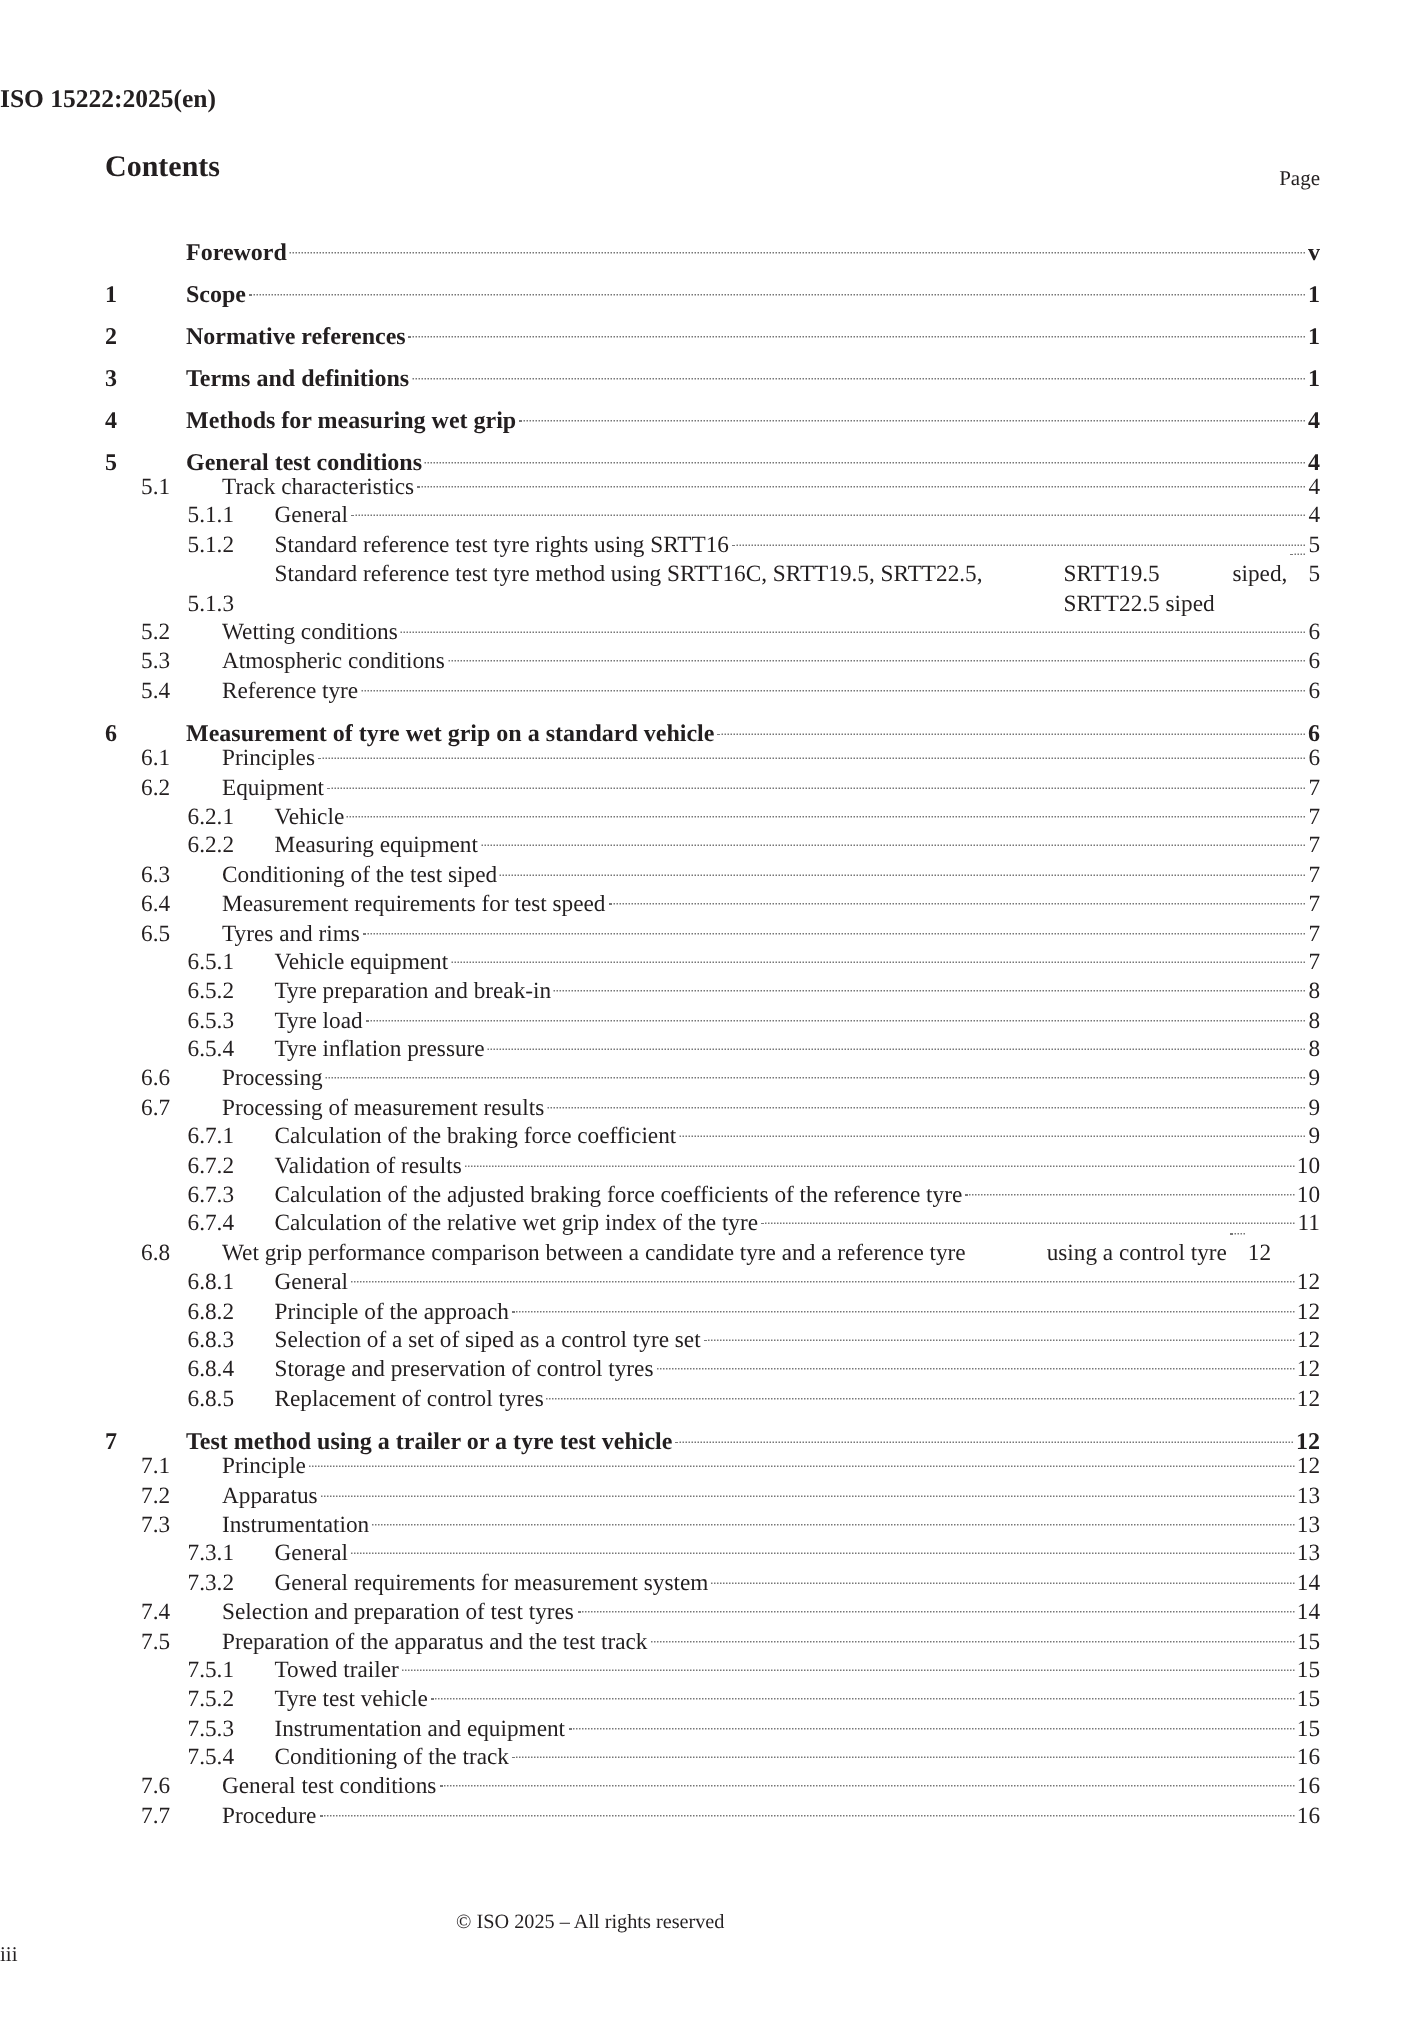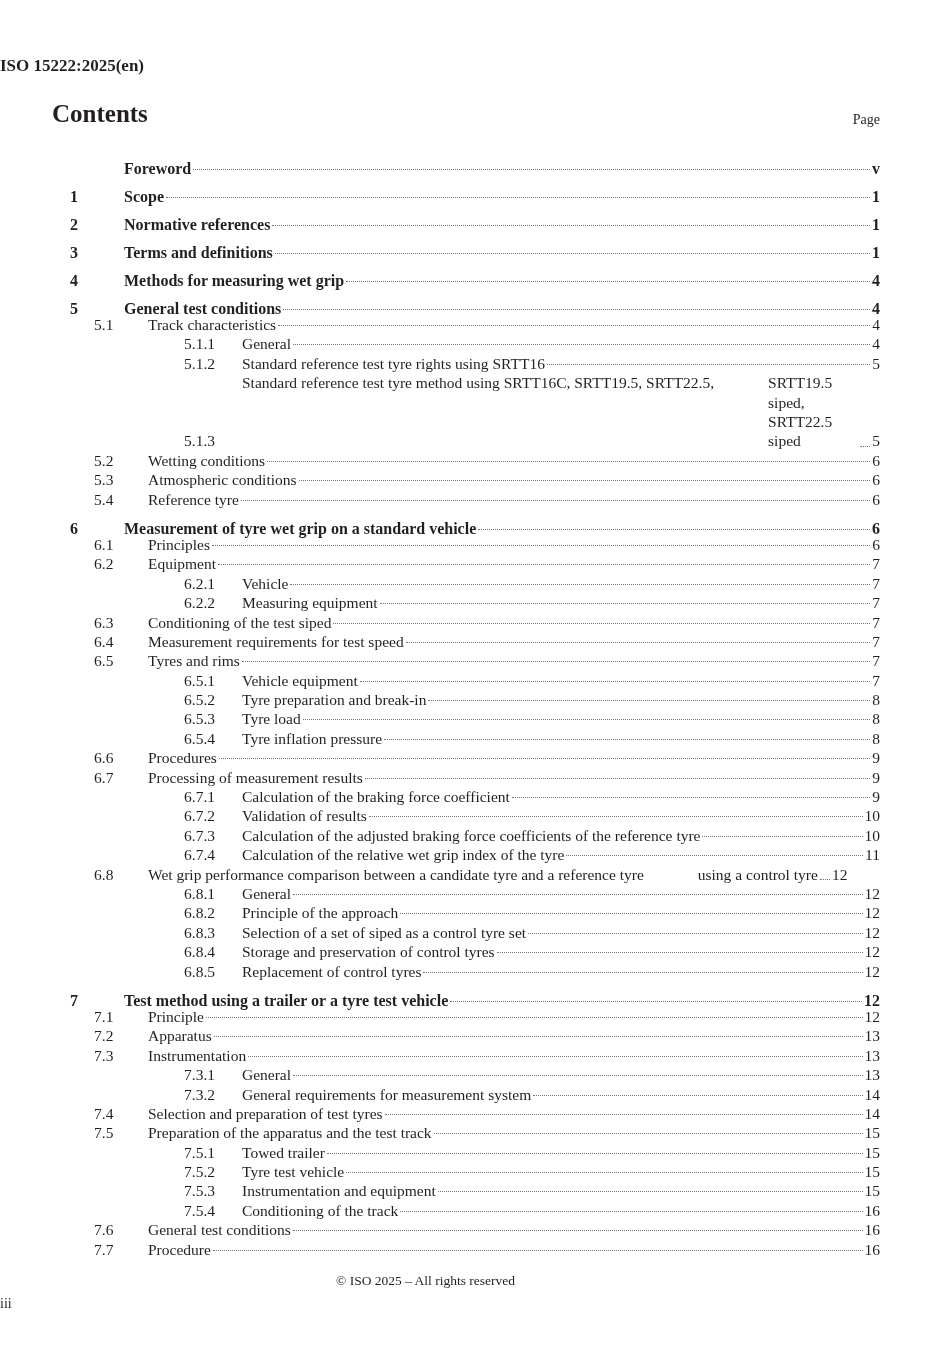--- a/index.html
+++ b/index.html
@@ -1,42 +1,42 @@
 <!DOCTYPE html>
 <html><head>
 <meta charset="utf-8">
 <style>
   html, body { margin: 0; padding: 0; background: #ffffff; }
   body { width: 950px; height: 1345px; position: relative; overflow: hidden;
          font-family: "DejaVu Serif", "Liberation Serif", serif; color: #231f20; }
   .doc-header { position: absolute; top: 56px; left: 0; width: 950px; 
                 font-size: 17px; font-weight: bold; font-family: "Liberation Serif", serif; }
-  .contents-title { position: absolute; top: 100px; left: 52px; font-size: 25px; font-weight: bold;
+  .contents-title { position: absolute; top: 100px; left: 70px; font-size: 20px; font-weight: bold;
                     font-family: "Liberation Serif", serif; }
   .page-label { position: absolute; top: 112px; right: 70px; font-size: 14px;
                 font-family: "Liberation Serif", serif; }
   .toc { position: absolute; top: 155px; left: 70px; width: 810px; }
   .toc-row { position: relative; display: flex; align-items: baseline; font-size: 15.5px;
              font-family: "Liberation Serif", serif; line-height: 19.4px; height: 19.4px; }
   .toc-row.l0 { font-weight: bold; height: 28px; line-height: 28px; font-size: 16px; }
   .toc-row.l1.first { margin-top: -8px; }
   .num { flex: 0 0 auto; }
   .l0 .num { width: 54px; }
   .l1 .num { width: 54px; margin-left: 24px; }
-  .l2 .num { width: 58px; margin-left: 114px; }
+  .l2 .num { width: 58px; margin-left: 55px; }
   .title { flex: 0 1 auto; white-space: nowrap; }
   .leader { flex: 1 1 auto; border-bottom: 1px dotted #777; margin: 0 2px; transform: translateY(-4px); min-width: 10px; }
   .pg { flex: 0 0 auto; text-align: right; }
   .toc-row.wrap { height: auto; align-items: flex-end; }
   .wrap .title { white-space: normal; flex: 0 1 auto; text-align: justify; line-height: 19.4px; }
   .wrap-box { display: flex; flex: 1 1 auto; }
   .wrap-line1 { white-space: nowrap; text-align: justify; text-align-last: justify; padding-right: 54px; }
-  .wrap-line2 { display: flex; align-items: flex-end; }
+  .wrap-line2 { display: flex; align-items: flex-start; }
   .footer-copy { position: absolute; top: 1273px; left: 0; width: 787px; text-align: center;
-                 font-size: 13.5px; font-family: "Liberation Serif", serif; padding-left: 32px; }
+                 font-size: 13.5px; font-family: "Liberation Serif", serif; }
   .footer-page { position: absolute; top: 1296px; left: 0; width: 950px; text-align: left;
                  font-size: 14px; font-family: "Liberation Serif", serif; }
 </style>
 </head>
 <body>
 
 <div class="doc-header">ISO 15222:2025(en)</div>
 <div class="contents-title">Contents</div>
 <div class="page-label">Page</div>
 
@@ -191,21 +191,21 @@
       <span class="pg">8</span>
     </div>
     <div class="toc-row l2">
       <span class="num">6.5.4</span>
       <span class="title">Tyre inflation pressure</span>
       <span class="leader"></span>
       <span class="pg">8</span>
     </div>
     <div class="toc-row l1">
       <span class="num">6.6</span>
-      <span class="title">Procedures</span>
+      <span class="title">Processing</span>
       <span class="leader"></span>
       <span class="pg">9</span>
     </div>
     <div class="toc-row l1">
       <span class="num">6.7</span>
       <span class="title">Processing of measurement results</span>
       <span class="leader"></span>
       <span class="pg">9</span>
     </div>
     <div class="toc-row l2">

